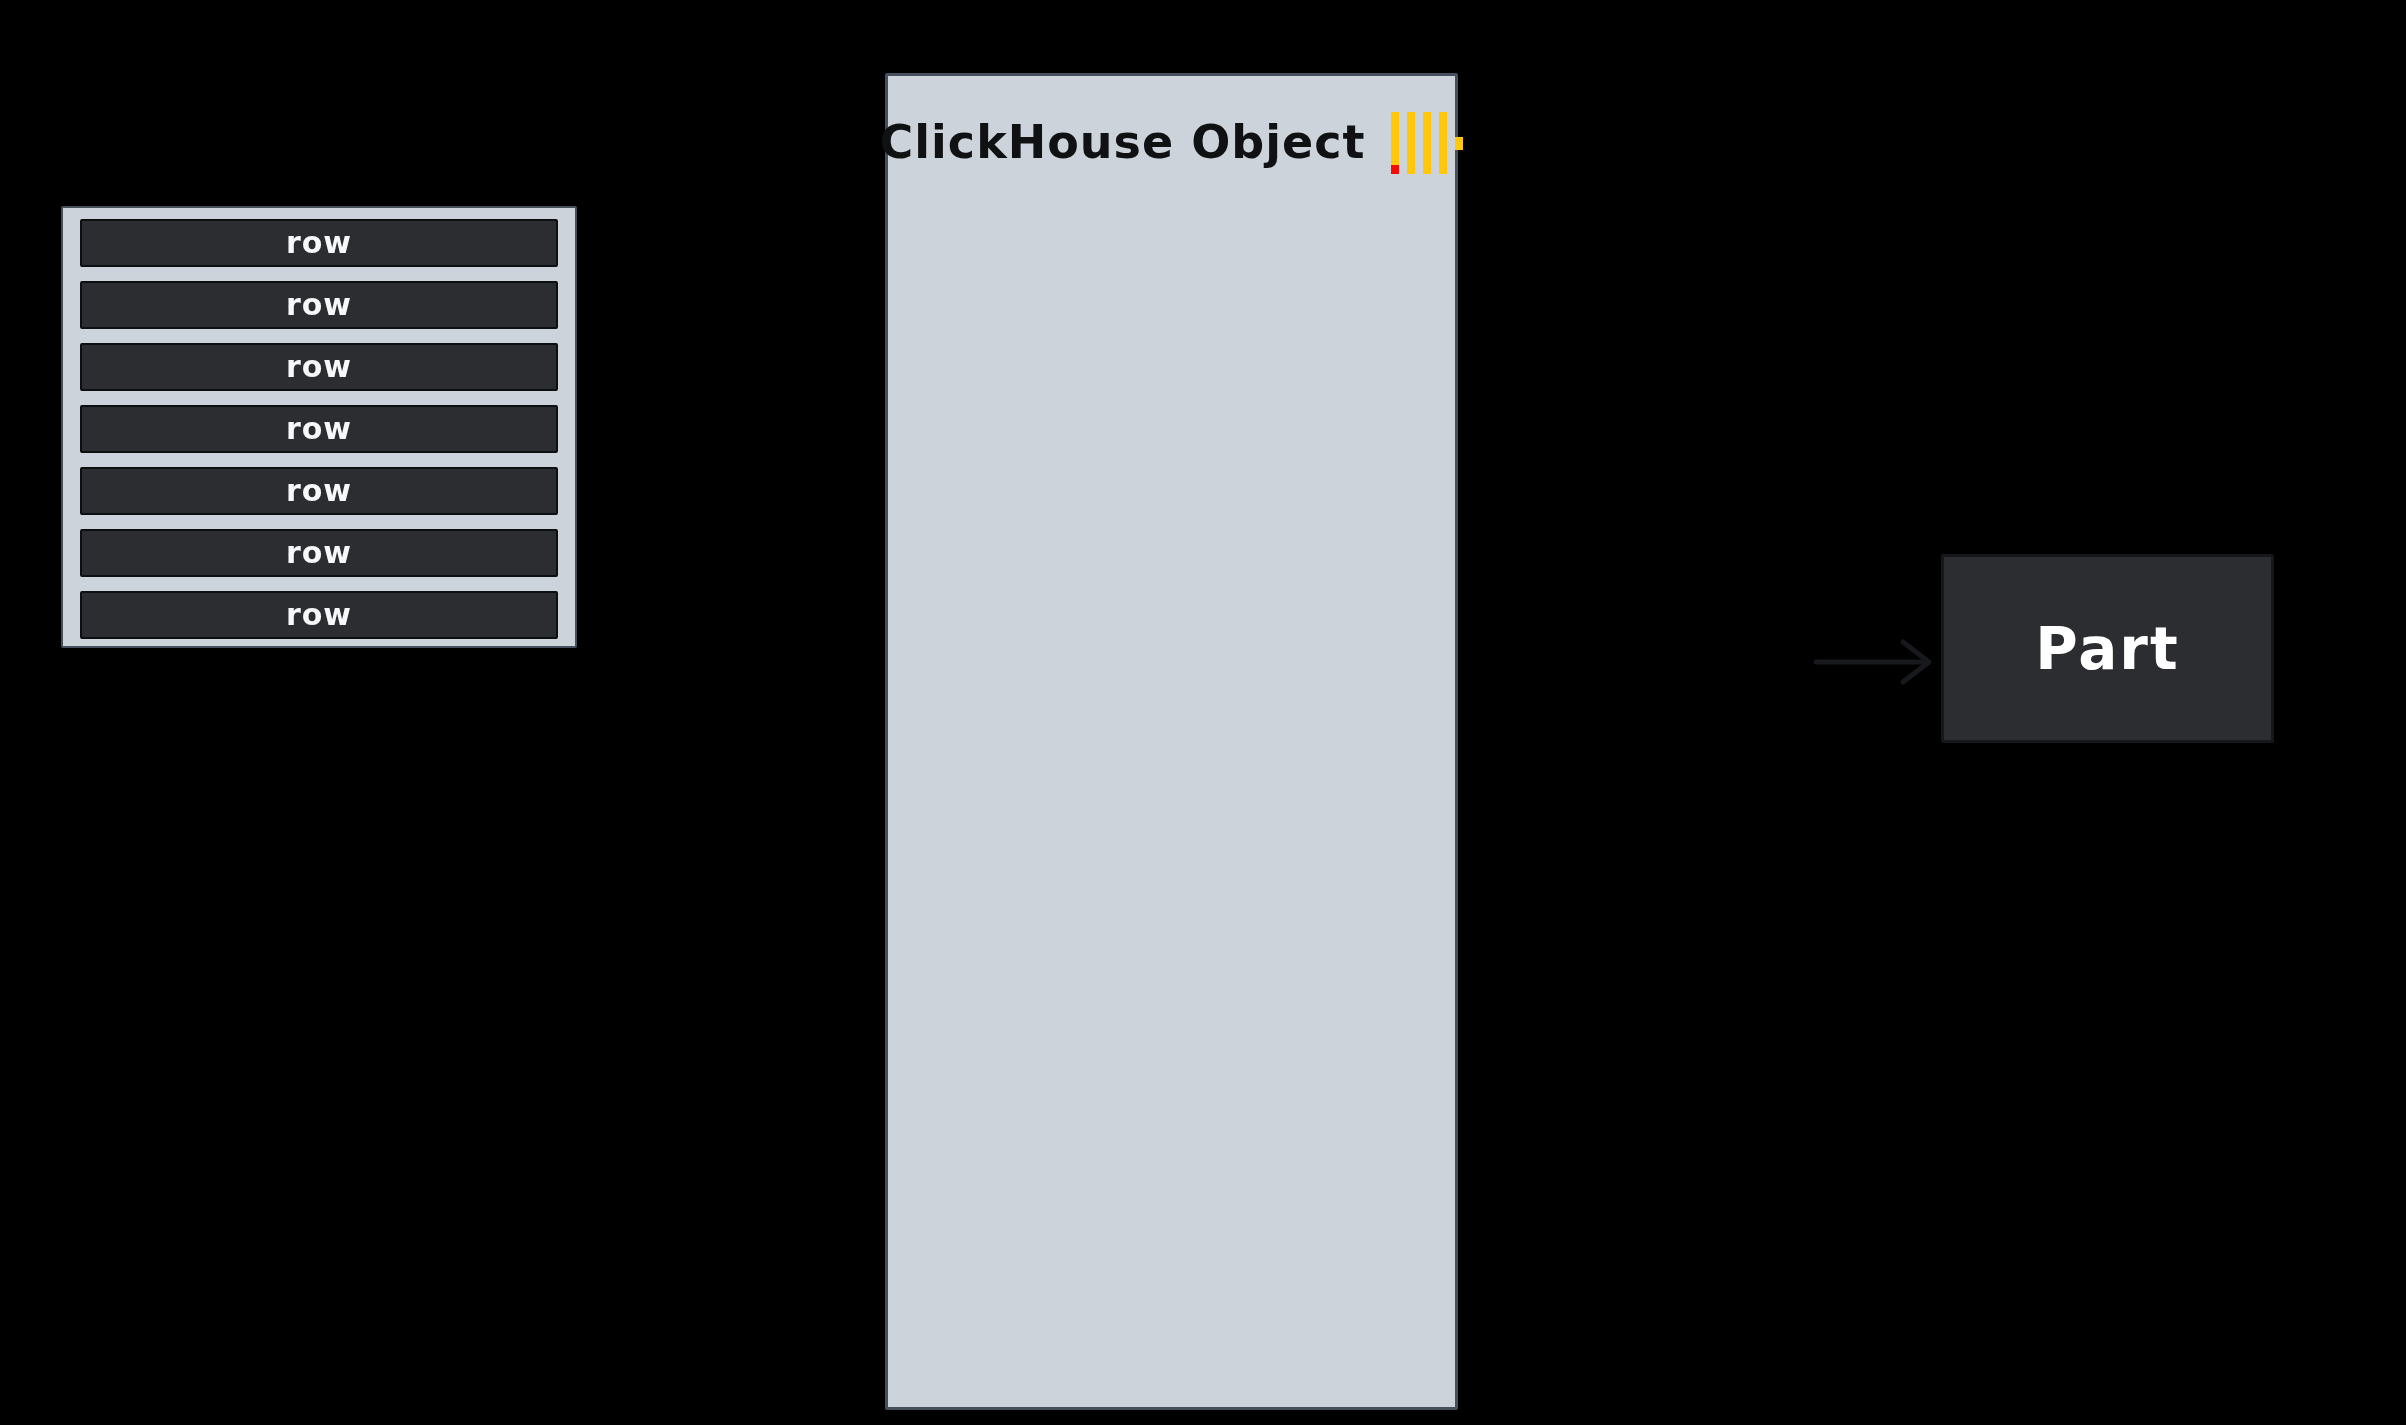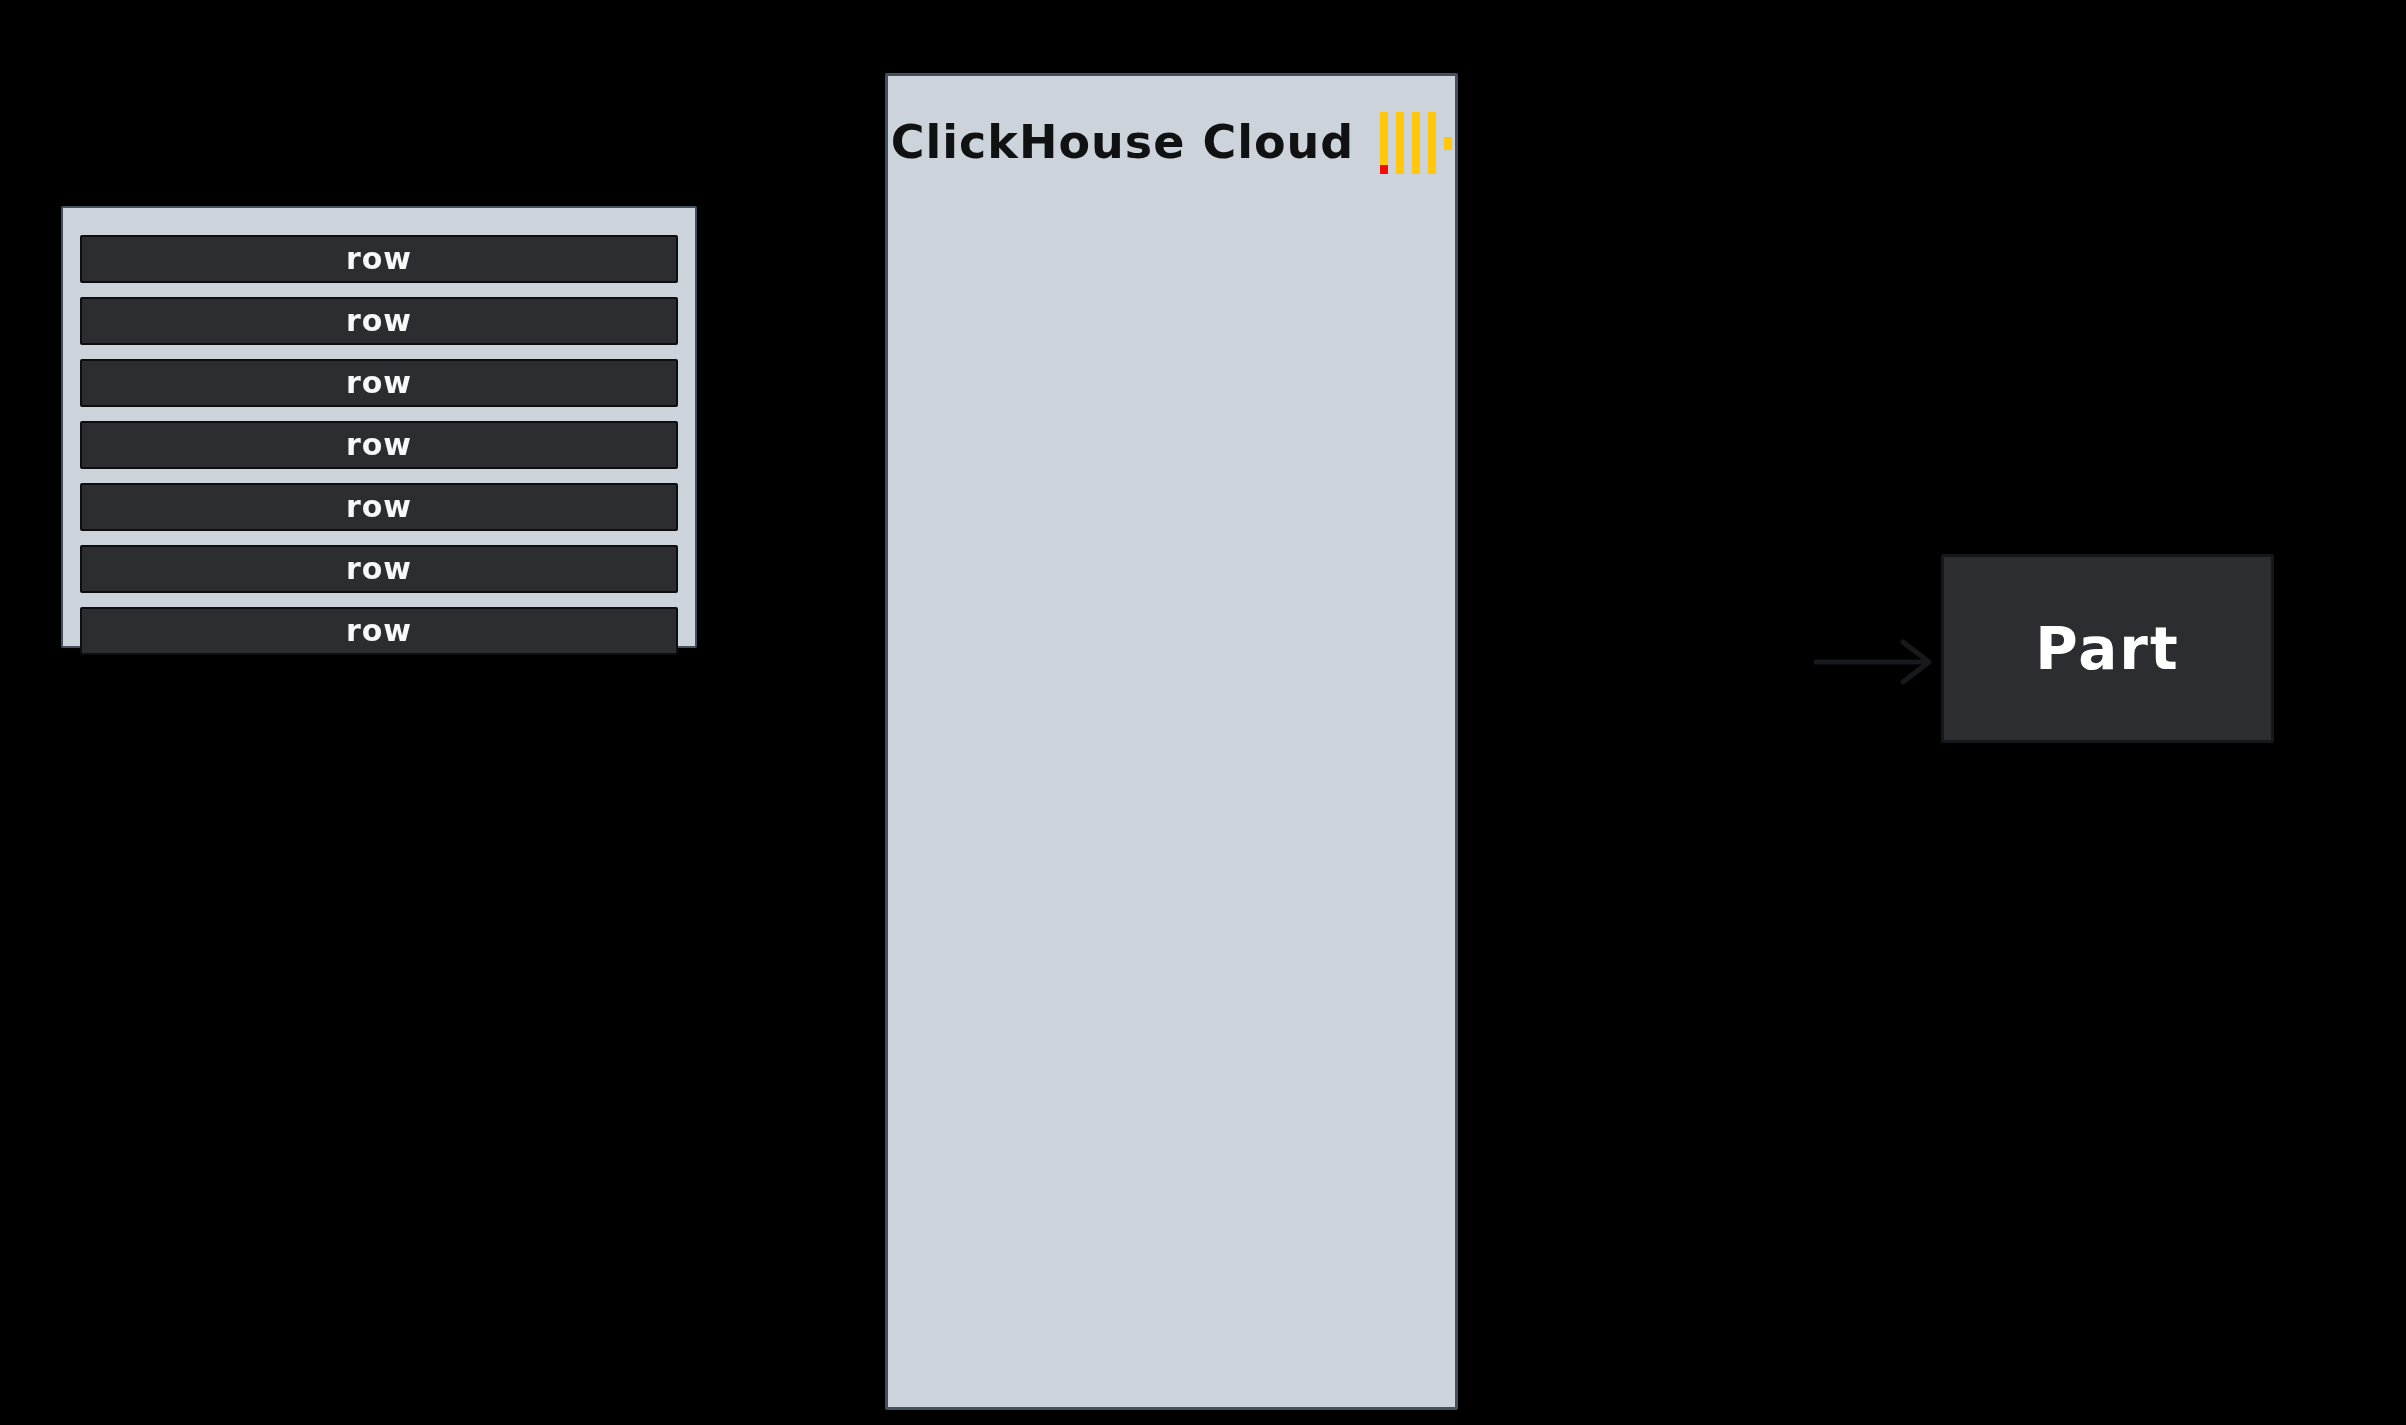--- a/index.html
+++ b/index.html
@@ -27,24 +27,24 @@
   }
   .panel{
     position:absolute;
     background:var(--panel-fill);
     border:3px solid var(--panel-border);
     box-sizing:border-box;
     border-radius:2px;
   }
   
   .table-panel{
-    left:61px;top:206px;width:636px;height:442px;
+    left:61px;top:206px;width:516px;height:442px;
     border-width:2px;
     display:flex;flex-direction:column;
-    padding:27px 17px 8px 17px;
+    padding:11px 17px 8px 17px;
     gap:14px;
   }
   .table-row{
     flex:0 0 48px;
     background:var(--row-fill);
     border:2px solid var(--row-border);
     box-sizing:border-box;
     border-radius:2px;
     display:flex;align-items:center;justify-content:center;
   }
@@ -120,21 +120,21 @@
     <div class="table-row">
       <span class="row-label">row</span>
     </div>
     <div class="table-row">
       <span class="row-label">row</span>
     </div>
   </div>
 
   <div class="panel cloud-panel">
     <div class="panel-header">
-      <span class="panel-title">ClickHouse Cloud</span>
+      <span class="panel-title">ClickHouse Object</span>
       <span class="ch-logo">
         <span class="ch-bar">
             <span class="bar-top"></span>
             <span class="bar-red"></span>
           </span>
         <span class="ch-bar"></span>
         <span class="ch-bar"></span>
         <span class="ch-bar"></span>
         <span class="ch-dash"></span>
       </span>

